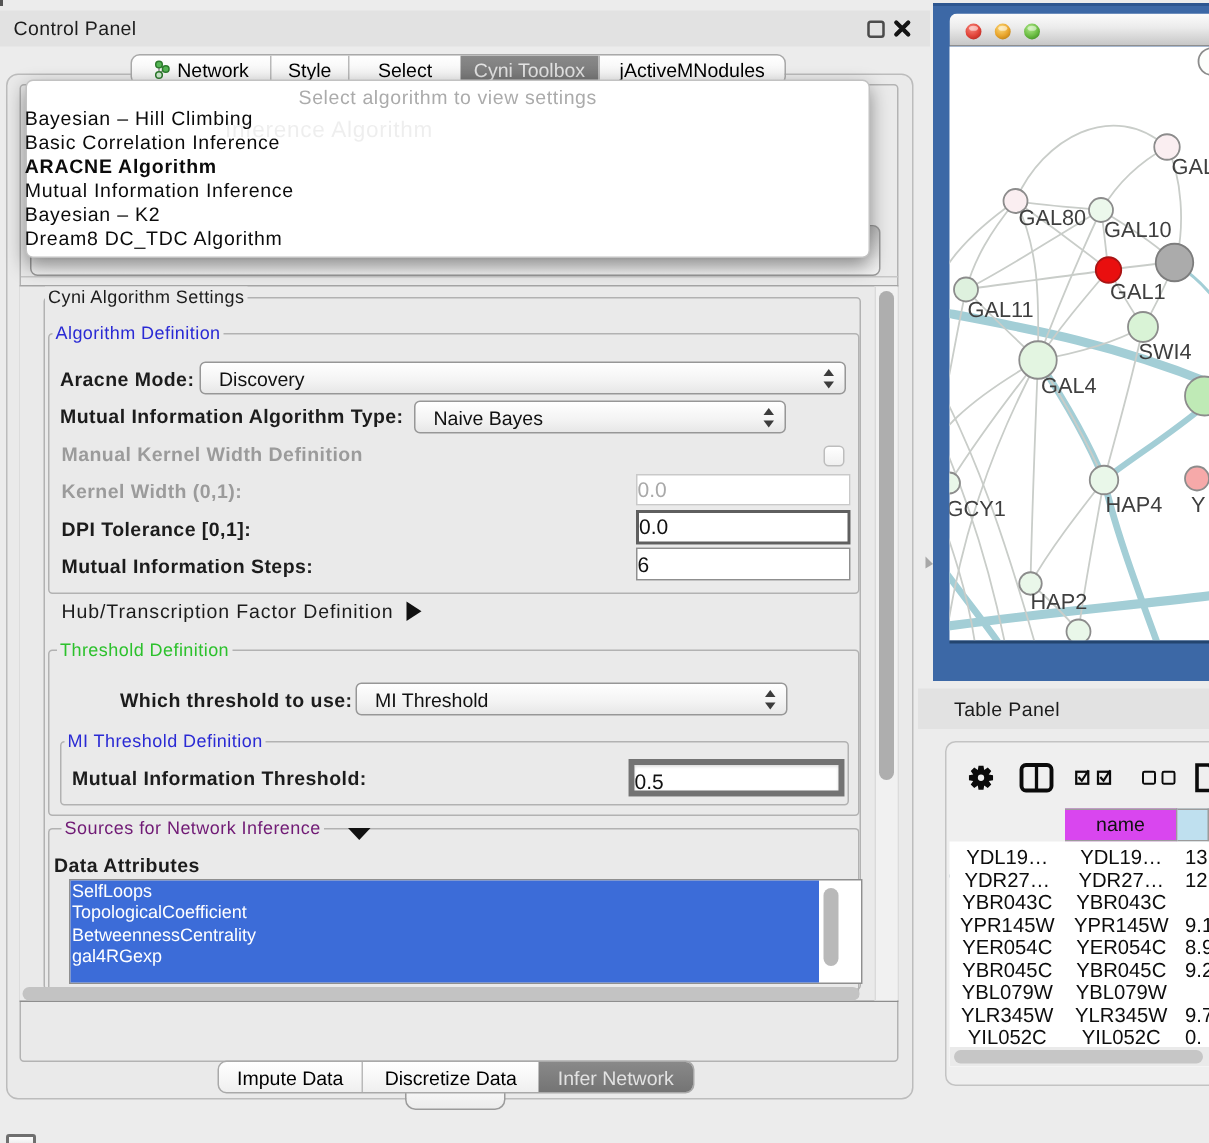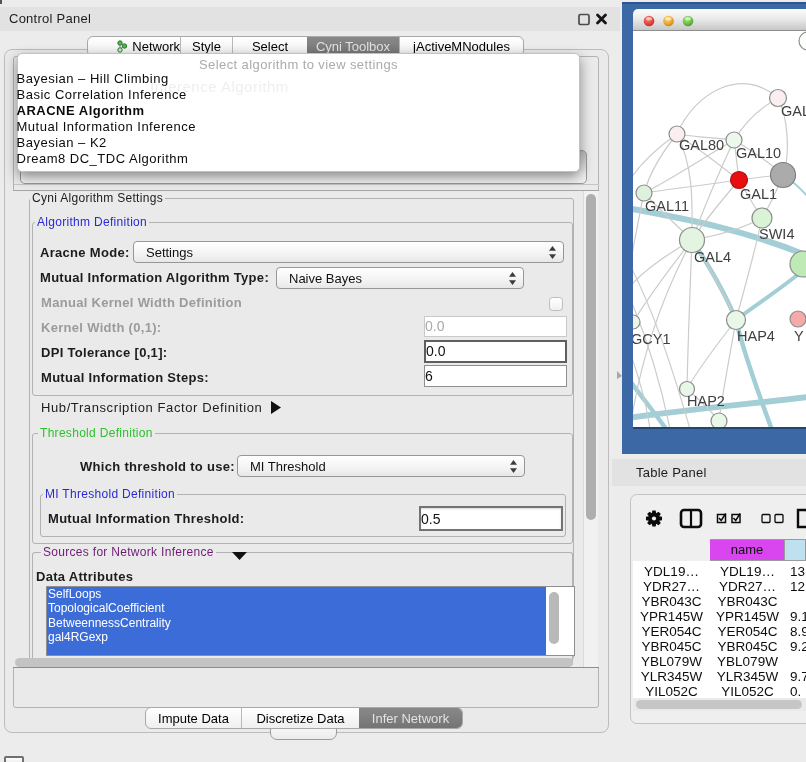--- a/index.html
+++ b/index.html
@@ -25,21 +25,21 @@
 <svg class="abs" style="left:577px;top:13px;" width="34" height="13" viewBox="0 0 34 13">
  <rect x="2" y="1.5" width="10" height="10" rx="1.5" fill="none" stroke="#4b4b4b" stroke-width="1.7"></rect>
  <path d="M20.5 2 L28.5 10 M28.5 2 L20.5 10" stroke="#141414" stroke-width="2.8" stroke-linecap="round"></path>
 </svg>
 
 <div class="abs" style="left:4px;top:49px;width:605px;height:684px;border:1px solid #bcbcbc;border-radius:8px;background:#eaeaea;"></div>
 
 <div class="abs" style="left:13px;top:56px;width:586px;height:652px;border:1px solid #b3b3b3;border-radius:3px;background:#eaeaea;"></div>
 
 <div class="abs" style="left:87px;top:36px;height:21px;display:flex;border:1px solid #a9a9a9;border-radius:6px;overflow:hidden;background:linear-gradient(#ffffff,#efefef);font-size:13px;">
- <div style="width:93px;display:flex;align-items:center;justify-content:flex-end;border-right:1px solid #b9b9b9;">
+ <div style="width:93px;display:flex;align-items:center;justify-content:center;border-right:1px solid #b9b9b9;">
   <svg width="12" height="13" viewBox="0 0 12 13" style="margin-right:4px;">
    <path d="M4 3 L8 6 M4 9 L8 6 M4 3 L4 9" stroke="#8a8a8a" stroke-width="1"></path>
    <circle cx="4" cy="3" r="2.2" fill="#55b555" stroke="#2c7a2c"></circle>
    <circle cx="8.5" cy="6" r="2.2" fill="#55b555" stroke="#2c7a2c"></circle>
    <circle cx="4" cy="10" r="2.2" fill="#cfe9cf" stroke="#2c7a2c"></circle>
   </svg>
       <span>Network</span>
     </div>
  <div style="width:52px;display:flex;align-items:center;justify-content:center;border-right:1px solid #b9b9b9;">Style</div>
  <div style="width:74px;display:flex;align-items:center;justify-content:center;">Select</div>
@@ -56,21 +56,21 @@
 
 <div class="gbox" style="left:29px;top:198px;width:545px;height:462px;">
     <span class="gtitle" style="left:0px;color:#1c1c1c;">Cyni Algorithm Settings</span>
   </div>
 
 <div class="gbox" style="left:32px;top:222px;width:541px;height:174px;">
     <span class="gtitle" style="left:2px;color:#2a2ad4;">Algorithm Definition</span>
   </div>
 <div class="abs b13" style="left:40px;top:245px;">Aracne Mode:</div>
 <div class="combo" style="left:133px;top:241px;width:431px;height:22px;">
-    <span class="ct">Settings</span>
+    <span class="ct">Discovery</span>
  <svg width="9" height="15" viewBox="0 0 9 15">
       <path d="M4.5 1 L8 5.7 L1 5.7 Z" fill="#3c3c3c"></path>
       <path d="M4.5 14 L1 9.3 L8 9.3 Z" fill="#3c3c3c"></path>
     </svg>
   </div>
 <div class="abs b13" style="left:40px;top:270px;">Mutual Information Algorithm Type:</div>
 <div class="combo" style="left:276px;top:266.5px;width:248px;height:22px;">
     <span class="ct">Naive Bayes</span>
  <svg width="9" height="15" viewBox="0 0 9 15">
       <path d="M4.5 1 L8 5.7 L1 5.7 Z" fill="#3c3c3c"></path>
@@ -99,21 +99,21 @@
     <span class="ct">MI Threshold</span>
  <svg width="9" height="15" viewBox="0 0 9 15">
       <path d="M4.5 1 L8 5.7 L1 5.7 Z" fill="#3c3c3c"></path>
       <path d="M4.5 14 L1 9.3 L8 9.3 Z" fill="#3c3c3c"></path>
     </svg>
   </div>
 <div class="gbox" style="left:40px;top:494px;width:526px;height:43px;">
     <span class="gtitle" style="left:2px;color:#2a2ad4;">MI Threshold Definition</span>
   </div>
 <div class="abs b13" style="left:48px;top:510.5px;">Mutual Information Threshold:</div>
-<div class="field" style="left:419px;top:506px;width:144px;height:25px;border:2px solid #737373;line-height:22px;box-shadow:inset 0 1px 2px rgba(0,0,0,0.15);">0.5</div>
+<div class="field" style="left:419px;top:506px;width:144px;height:25px;border:4px solid #737373;line-height:22px;box-shadow:inset 0 1px 2px rgba(0,0,0,0.15);">0.5</div>
 
 <div class="gbox" style="left:32px;top:552px;width:541px;height:114px;border-bottom:none;">
     <span class="gtitle" style="left:8px;color:#701a75;">Sources for Network Inference</span>
   </div>
 <svg class="abs" style="left:231px;top:551px;" width="17" height="10" viewBox="0 0 17 10">
     <path d="M1 1 L16 1 L8.5 9 Z" fill="#111"></path>
   </svg>
 <div class="abs b13" style="left:36px;top:569px;">Data Attributes</div>
 <div class="abs" style="left:46px;top:586px;width:529px;height:70px;background:#fff;border:1px solid #8f8f8f;"></div>
 <div class="abs" style="left:47px;top:587px;width:499px;height:68px;background:#3c6cd8;"></div>

